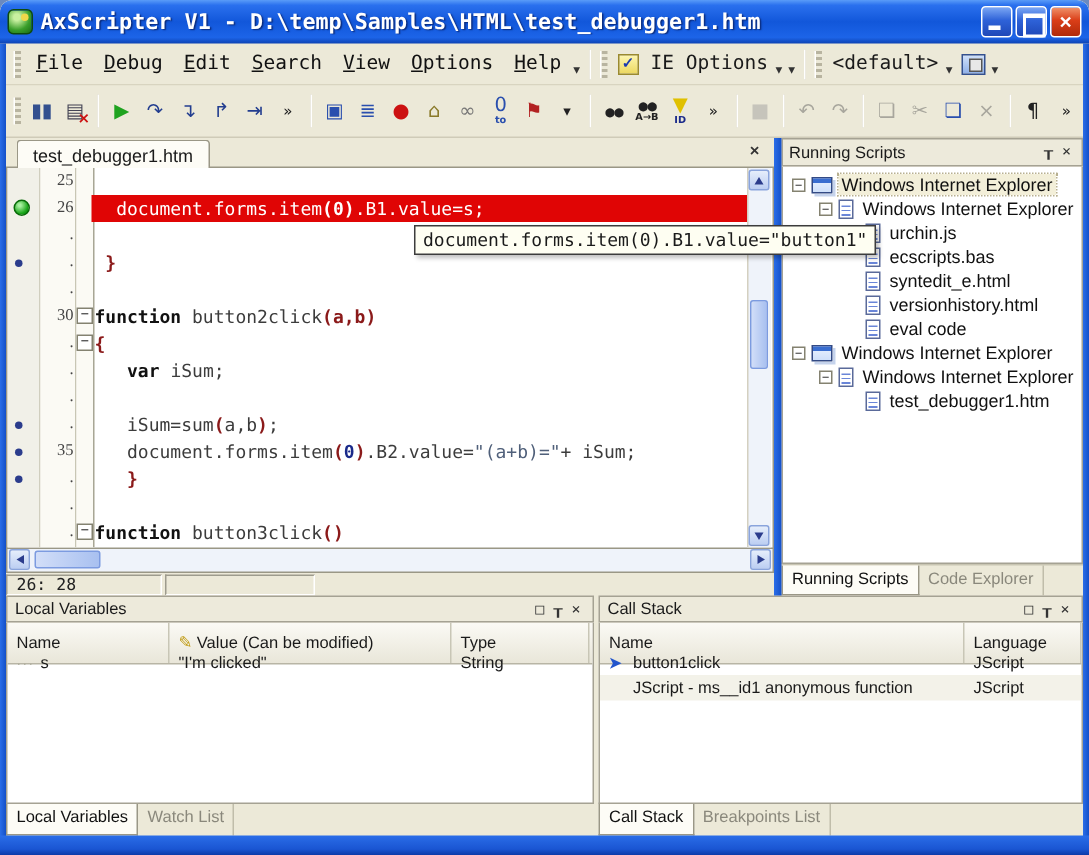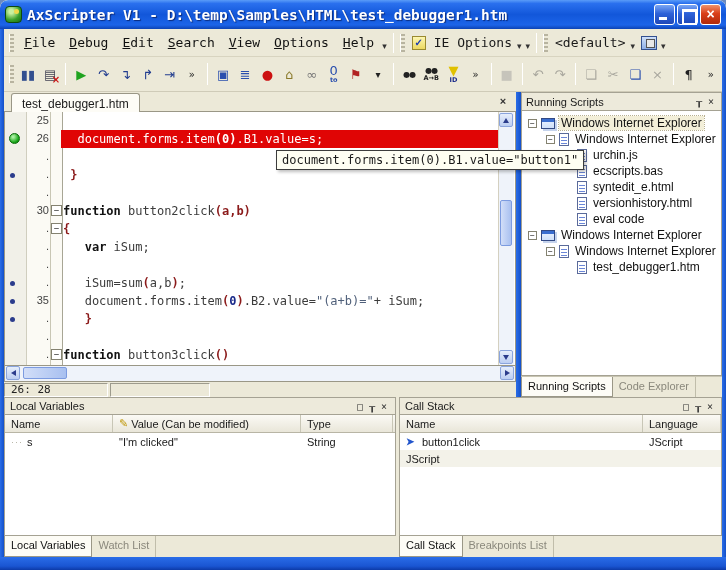--- a/index.html
+++ b/index.html
@@ -65,21 +65,21 @@
     font-size:11px; font-weight:bold; color:#333; }
   .editor { position:absolute; left:4px; top:112px; width:512px; height:254px; background:#fff;
     border:1px solid #9a9786; border-top:none; overflow:hidden; z-index:1;}
   .gut-mark { position:absolute; left:0; top:0; bottom:0; width:22px; background:#F1F0E8; border-right:1px solid #d0cebe;}
   .gut-num { position:absolute; left:22px; top:0; bottom:0; width:24px; background:#FBFAF4; border-right:1px solid #c8c6b4;}
   .gut-fold { position:absolute; left:46px; top:0; bottom:0; width:12px; background:#FBFAF4; border-right:1px solid #a8a695;}
   .code-row { position:absolute; left:0; width:512px; height:18px; }
   .code-row .mk { position:absolute; left:5px; top:4px; }
   .mk-cur { width:11px; height:11px; border-radius:50%; background:radial-gradient(circle at 35% 32%,#a8f0a0 10%,#18a418 65%,#0a7a0a); border:1px solid #086a08; top:3px!important; left:4px!important;}
   .mk-dot { width:5px; height:5px; border-radius:50%; background:#2b3c8c; top:7px!important;}
-  .code-row .num { position:absolute; left:22px; width:22px; text-align:right; font-family:Liberation Sans, sans-serif;
+  .code-row .num { position:absolute; left:22px; width:22px; text-align:right; font-family:Liberation Serif, serif;
     font-size:11px; color:#444; top:2px; }
   .code-row .fold { position:absolute; left:46px; top:3px; width:11px; height:11px; border:1px solid #848270; background:#fff;
     font-family:"DejaVu Sans Mono",monospace; font-size:9px; line-height:9px; text-align:center; color:#333;}
   .code-row .code { position:absolute; left:58px; right:18px; top:2px; font-family:"DejaVu Sans Mono",monospace;
     font-size:12px; white-space:pre; }
   .code-row.current .bar { position:absolute; left:56px; right:18px; top:0; height:18px; background:#E00505; }
   .code-row.current .code span { color:#fff !important; }
   .seg-kw { font-weight:bold; color:#111; }
   .seg-pl { color:#3c3c3c; }
   .seg-par { font-weight:bold; color:#8b1a1a; }
@@ -118,21 +118,21 @@
     background:repeating-linear-gradient(#6a86d8 0 1px,transparent 1px 3px); }
   .tree-row .lbl { font-size:12px; color:#111; padding:0 2px; }
   .tree-row.sel .lbl { background:#F3EFD9; outline:1px dotted #b8b090; }
   .side-tabs { position:absolute; left:521px; top:376px; width:201px; height:21px; background:#ECE9D8; display:flex; z-index:2; border-top:1px solid #c8c5b2;}
   .stab { padding:3px 6px; font-size:11px; color:#8a887c; border-right:1px solid #c0bdaa; white-space:nowrap;}
   .stab.active { background:#FDFCF6; color:#111; border:1px solid #9a9786; border-top:none; }
   
   .bpanel-head { position:absolute; height:18px; background:#EDEADB; border:1px solid #a5a293; display:flex; align-items:center; padding:0 5px; z-index:2;}
   .bpanel-head .t { flex:1; font-size:11px; }
   .btable { position:absolute; background:#fff; border:1px solid #a5a293; border-top:none; overflow:hidden; z-index:1;}
-  .col-head { position:absolute; left:0; right:0; top:0; height:18px; background:linear-gradient(#FBFAF5,#E9E6D9);
+  .col-head { position:absolute; left:0; right:0; top:0; height:28px; background:linear-gradient(#FBFAF5,#E9E6D9);
     border-bottom:1px solid #b8b5a5; display:flex; }
   .col-cell { border-right:1px solid #c8c6b6; padding:2px 6px; font-size:11px; display:flex; align-items:center; gap:3px; }
   .pencil { color:#c09a10; font-size:11px; }
   .trow { position:absolute; left:0; right:0; height:17px; display:flex; }
   .trow.shade { background:#F3F2E9; }
   .tcell { padding:2px 6px; font-size:11px; white-space:nowrap; overflow:hidden; display:flex; align-items:center; gap:4px;}
   .dots { color:#b0ae9e; font-size:9px; letter-spacing:1px; }
   .cs-arrow { color:#2255cc; font-size:10px; font-weight:bold; }
   .bot-tabs { position:absolute; top:536px; height:21px; display:flex; background:#ECE9D8; z-index:2; }
   
@@ -492,20 +492,24 @@
       <div class="trow" style="top: 18px;">
         <span class="tcell" style="width: 243px;">
           <span class="cs-arrow" style="width: 12px;">➤</span>
           <span>button1click</span>
         </span>
         <span class="tcell" style="width: 78px;">
           <span>JScript</span>
         </span>
       </div>
       <div class="trow shade" style="top: 35px;">
+        <span class="tcell" style="width: 243px;">
+          <span class="cs-arrow" style="width: 12px;"></span>
+          <span>JScript - ms__id1 anonymous function</span>
+        </span>
         <span class="tcell" style="width: 78px;">
           <span>JScript</span>
         </span>
       </div>
     </div>
 
   <div class="bot-tabs" style="left:4px;width:392px" id="lv-tabs">
       <span class="stab active">Local Variables</span>
       <span class="stab">Watch List</span>
     </div>

